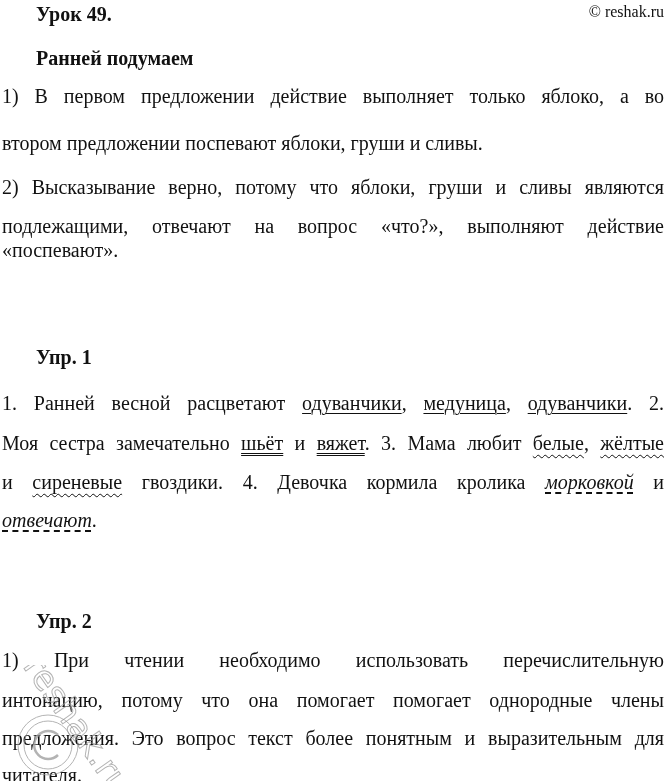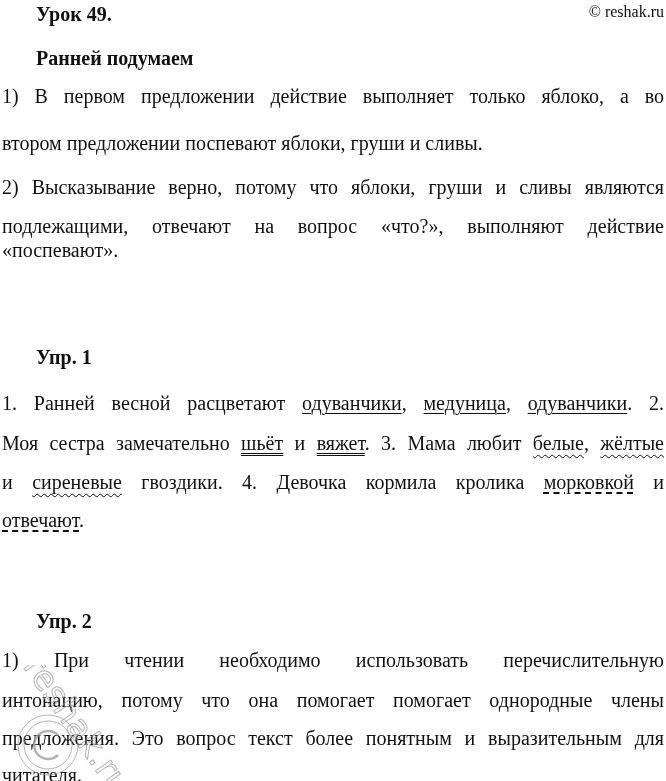--- a/index.html
+++ b/index.html
@@ -12,21 +12,21 @@
     .line {
       position: absolute; left: 2px; width: 662px;
       font-size: 20px; line-height: 24px; white-space: nowrap;
     }
     .just { text-align: justify; text-align-last: justify; }
     .bold { font-weight: bold; margin-left: 34px; }
     .copyright { position: absolute; right: 2px; top: 0px; font-size: 16px; line-height: 24px; }
     .u1 { text-decoration: underline; text-decoration-thickness: 1px; text-underline-offset: 3px; }
     .u2 { text-decoration: underline double; text-decoration-thickness: 1px; text-underline-offset: 3px; }
     .uw { text-decoration: underline wavy; text-decoration-thickness: 1px; text-underline-offset: 4px; }
-    .ud { text-decoration: underline dashed; text-decoration-thickness: 1.5px; text-underline-offset: 3px; }
+    .ud { text-decoration: underline dashed; text-decoration-thickness: 1.5px; text-underline-offset: 3px; font-style: italic; }
     .watermark {
       position: absolute; left: 0px; top: 665px; width: 180px; height: 116px;
       pointer-events: none;
     }
   </style>
 </head>
 <body>
 
 <div class="page">
 

